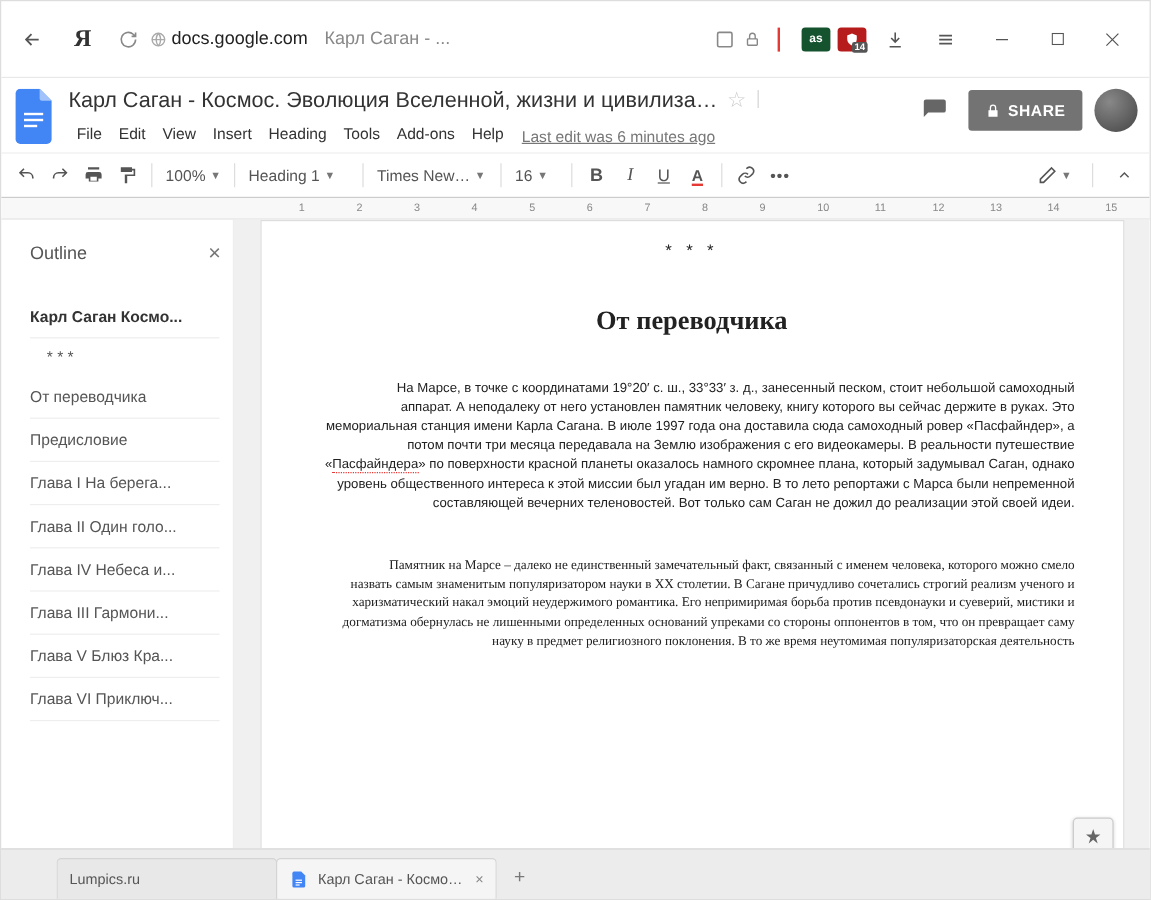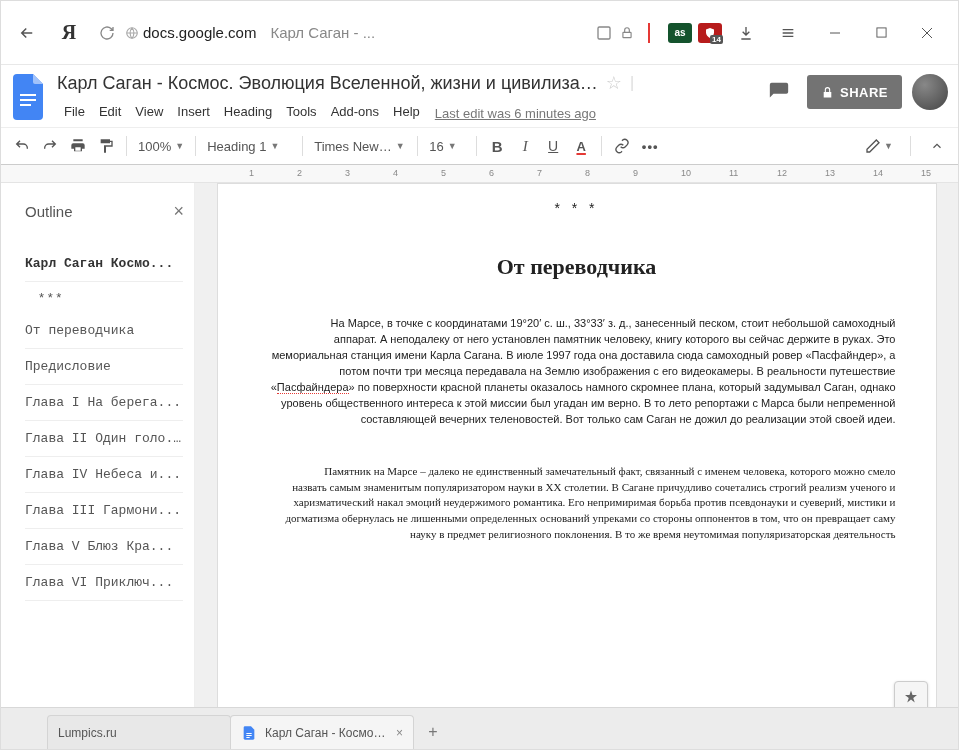--- a/index.html
+++ b/index.html
@@ -41,21 +41,21 @@
 
 
 .ruler { height:18px; background:#f8f8f8; border-bottom:1px solid #e4e4e4; position:relative; font-size:9px; color:#888; overflow:hidden; }
 
 
 .main { display:flex; height:560px; }
 .outline { width:194px; border-right:1px solid #eee; padding:18px 10px 0 24px; overflow:hidden; }
 .outline-head { display:flex; align-items:center; justify-content:space-between; margin-bottom:24px; }
 .outline-title { font-size:15px; color:#555; }
 .outline-close { color:#777; font-size:18px; cursor:pointer; }
-.outline-item { font-size:13px; color:#555; padding:10px 0; border-bottom:1px solid #eee; white-space:nowrap; overflow:hidden; text-overflow:ellipsis; max-width:158px; cursor:pointer;font-family:Liberation Mono, monospace; }
+.outline-item { font-size:13px; color:#555; padding:10px 0; border-bottom:1px solid #eee; white-space:nowrap; overflow:hidden; text-overflow:ellipsis; max-width:158px; cursor:pointer; }
 .outline-item.active { font-weight:bold; color:#333; }
 .outline-sep { font-size:13px; padding:8px 0 8px 14px; color:#555; }
 
 .doc-area { flex:1; background:#f0f0f0; overflow:auto; position:relative; display:flex; justify-content:center; }
 .page { width:720px; min-height:900px; background:#fff; border:1px solid #ddd; padding:16px 40px 60px 40px; font-family:'Times New Roman',serif; color:#222; }
 .page-stars { text-align:center; font-size:14px; letter-spacing:4px; }
 .page-h1 { text-align:center; font-size:22px; font-weight:bold; margin:38px 0 34px; font-family:'Times New Roman',serif; }
 .page-p { font-size:11px; line-height:1.45; text-indent:42px; text-align:right; font-family:'Times New Roman',serif;margin-top:36px; }
 .spellerr { border-bottom:1px dotted #e53935; }
 

